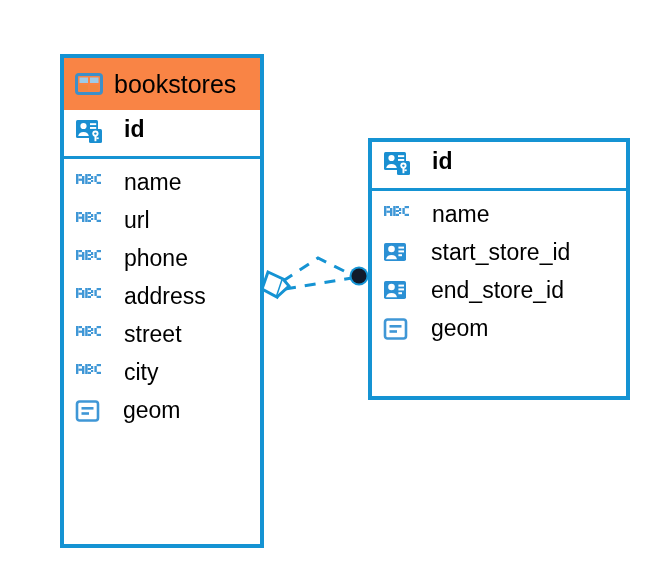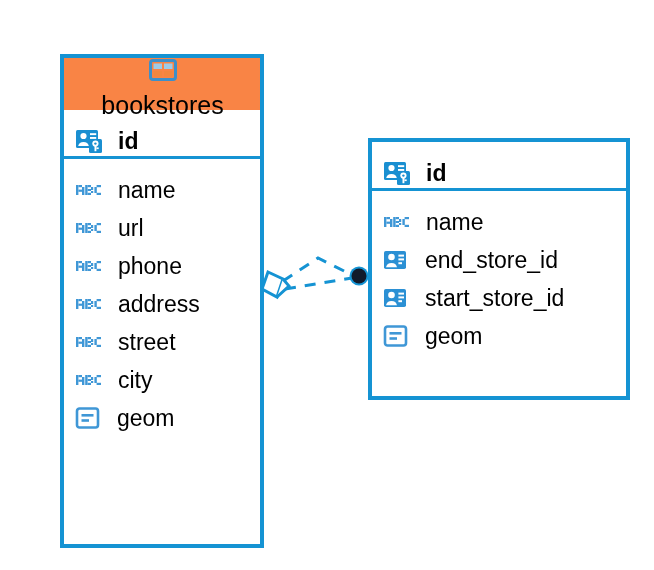--- a/index.html
+++ b/index.html
@@ -41,44 +41,43 @@
     background: #ffffff;
   }
 
   .entity-header {
     display: flex;
     align-items: center;
     box-sizing: border-box;
     height: 52px;
     padding: 0 10px 0 11px;
     gap: 11px;
-    flex-direction: column;
   }
   .entity-header.selected { background: #f98445; }
   .entity-header.plain    { background: #ececec; }
 
   .entity-title {
     font-size: 25px;
     color: #000000;
     white-space: nowrap;
     line-height: 1;
   }
 
   
   .pk-section {
     border-bottom: 3px solid #1593d3;
   }
 
   .field-row {
     display: flex;
-    align-items: center;
+    align-items: flex-start;
     box-sizing: border-box;
     height: 38px;
-    padding: 16px 10px 0 11px;
-    gap: 16px;
+    padding: 8px 10px 0 11px;
+    gap: 22px;
   }
   .field-row.pk { height: 46px; }
 
   .field-name {
     font-size: 23px;
     color: #000000;
     white-space: nowrap;
     line-height: 1;
   }
   .field-name.bold { font-weight: bold; }
@@ -363,35 +362,35 @@
         <span class="icon">
           <svg width="26" height="22" viewBox="0 0 26 22">
             <rect x="1" y="2" width="22" height="18" rx="1.8" ry="1.8" fill="#2b90d4"></rect>
             <circle cx="8.5" cy="8" r="3.3" fill="#ffffff"></circle>
             <path d="M 3 18.2 a 5.6 5.2 0 0 1 11 0 Z" fill="#ffffff"></path>
             <rect x="15.4" y="5.6" width="5.6" height="2" fill="#ffffff"></rect>
             <rect x="15.4" y="9.4" width="5.6" height="2" fill="#ffffff"></rect>
             <rect x="15.4" y="13.2" width="3.6" height="2" fill="#ffffff"></rect>
           </svg>
         </span>
-        <span class="field-name">end_store_id</span>
+        <span class="field-name">start_store_id</span>
       </div>
 
       <div class="field-row">
         <span class="icon">
           <svg width="26" height="22" viewBox="0 0 26 22">
             <rect x="1" y="2" width="22" height="18" rx="1.8" ry="1.8" fill="#2b90d4"></rect>
             <circle cx="8.5" cy="8" r="3.3" fill="#ffffff"></circle>
             <path d="M 3 18.2 a 5.6 5.2 0 0 1 11 0 Z" fill="#ffffff"></path>
             <rect x="15.4" y="5.6" width="5.6" height="2" fill="#ffffff"></rect>
             <rect x="15.4" y="9.4" width="5.6" height="2" fill="#ffffff"></rect>
             <rect x="15.4" y="13.2" width="3.6" height="2" fill="#ffffff"></rect>
           </svg>
         </span>
-        <span class="field-name">start_store_id</span>
+        <span class="field-name">end_store_id</span>
       </div>
 
       <div class="field-row">
         <span class="icon">
           <svg width="26" height="24" viewBox="0 0 26 24">
             <rect x="2" y="2.5" width="21" height="19" rx="2.5" ry="2.5" fill="#ffffff" stroke="#3f97d6" stroke-width="2.6"></rect>
             <rect x="6.5" y="8" width="12" height="2.6" fill="#3f97d6"></rect>
             <rect x="6.5" y="13.2" width="7.5" height="2.6" fill="#3f97d6"></rect>
           </svg>
         </span>

